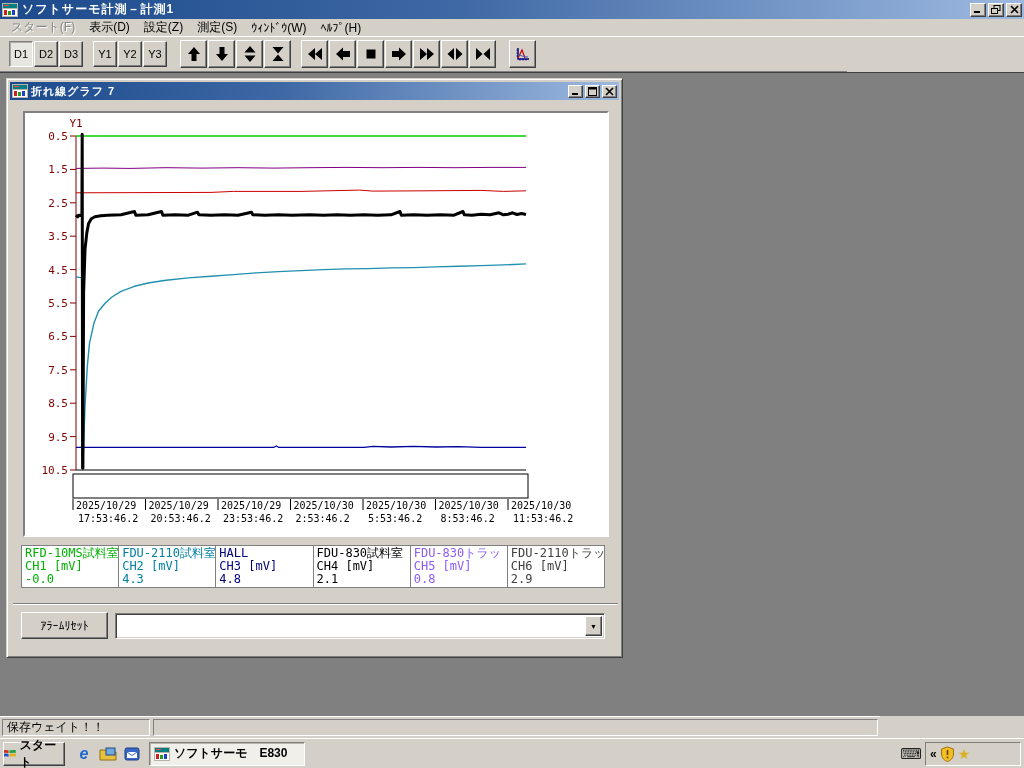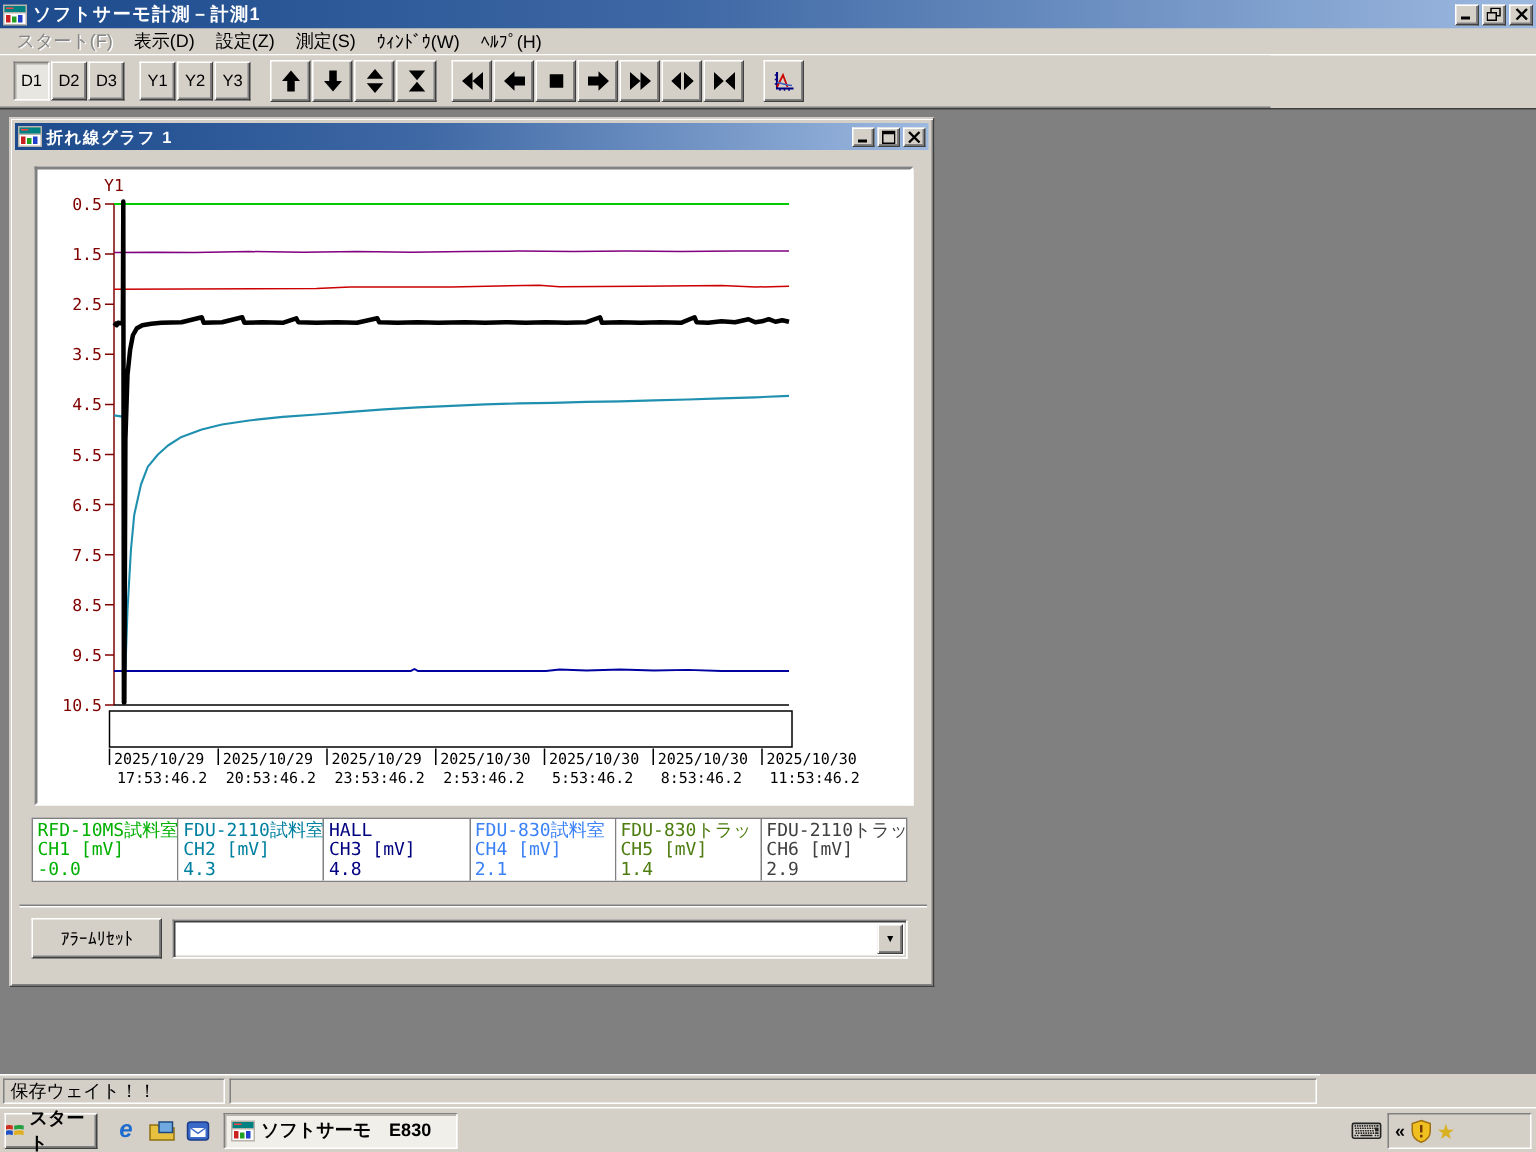--- a/index.html
+++ b/index.html
@@ -203,21 +203,21 @@
     <div class="gw-titlebar">
       <svg class="app-icon" viewBox="0 0 16 16" width="14" height="14">
         <rect x="0" y="1" width="16" height="14" fill="#b8b4ac"></rect>
         <rect x="1" y="2" width="14" height="4" fill="#008080"></rect>
         <rect x="2" y="3" width="5" height="1" fill="#ff4040"></rect>
         <rect x="1" y="7" width="14" height="7" fill="#fff"></rect>
         <rect x="2" y="8" width="3" height="5" fill="#cc2020"></rect>
         <rect x="6" y="9" width="3" height="4" fill="#20a020"></rect>
         <rect x="10" y="8" width="3" height="5" fill="#2040cc"></rect>
       </svg>
-      <span class="ttext">折れ線グラフ 1</span>
+      <span class="ttext">折れ線グラフ 7</span>
       <span class="winbtns">
         <span class="wbtn raised">
           <svg class="glyph-svg" width="9" height="9">
               <rect x="1" y="6" width="6" height="2" fill="#000"></rect>
             </svg>
         </span>
         <span class="wbtn raised">
           <svg class="glyph-svg" width="9" height="9">
               <rect x="0.5" y="0.5" width="8" height="8" fill="none" stroke="#000"></rect>
               <rect x="0.5" y="0.5" width="8" height="2" fill="#000"></rect>
@@ -298,29 +298,29 @@
       <div class="leg-cell" style="color: rgb(0, 128, 160);">
         <div>FDU-2110試料室</div>
         <div>CH2 [mV]</div>
         <div>4.3</div>
       </div>
       <div class="leg-cell" style="color: rgb(0, 0, 128);">
         <div>HALL</div>
         <div>CH3 [mV]</div>
         <div>4.8</div>
       </div>
-      <div class="leg-cell" style="color: #3b82f6;">
+      <div class="leg-cell" style="color: #000000;">
         <div>FDU-830試料室</div>
         <div>CH4 [mV]</div>
         <div>2.1</div>
       </div>
-      <div class="leg-cell" style="color: #4d7c0f;">
+      <div class="leg-cell" style="color: #8b5cf6;">
         <div>FDU-830トラッ</div>
         <div>CH5 [mV]</div>
-        <div>1.4</div>
+        <div>0.8</div>
       </div>
       <div class="leg-cell" style="color: rgb(64, 64, 64);">
         <div>FDU-2110トラッ</div>
         <div>CH6 [mV]</div>
         <div>2.9</div>
       </div>
     </div>
 
     <div class="groove"></div>
 

